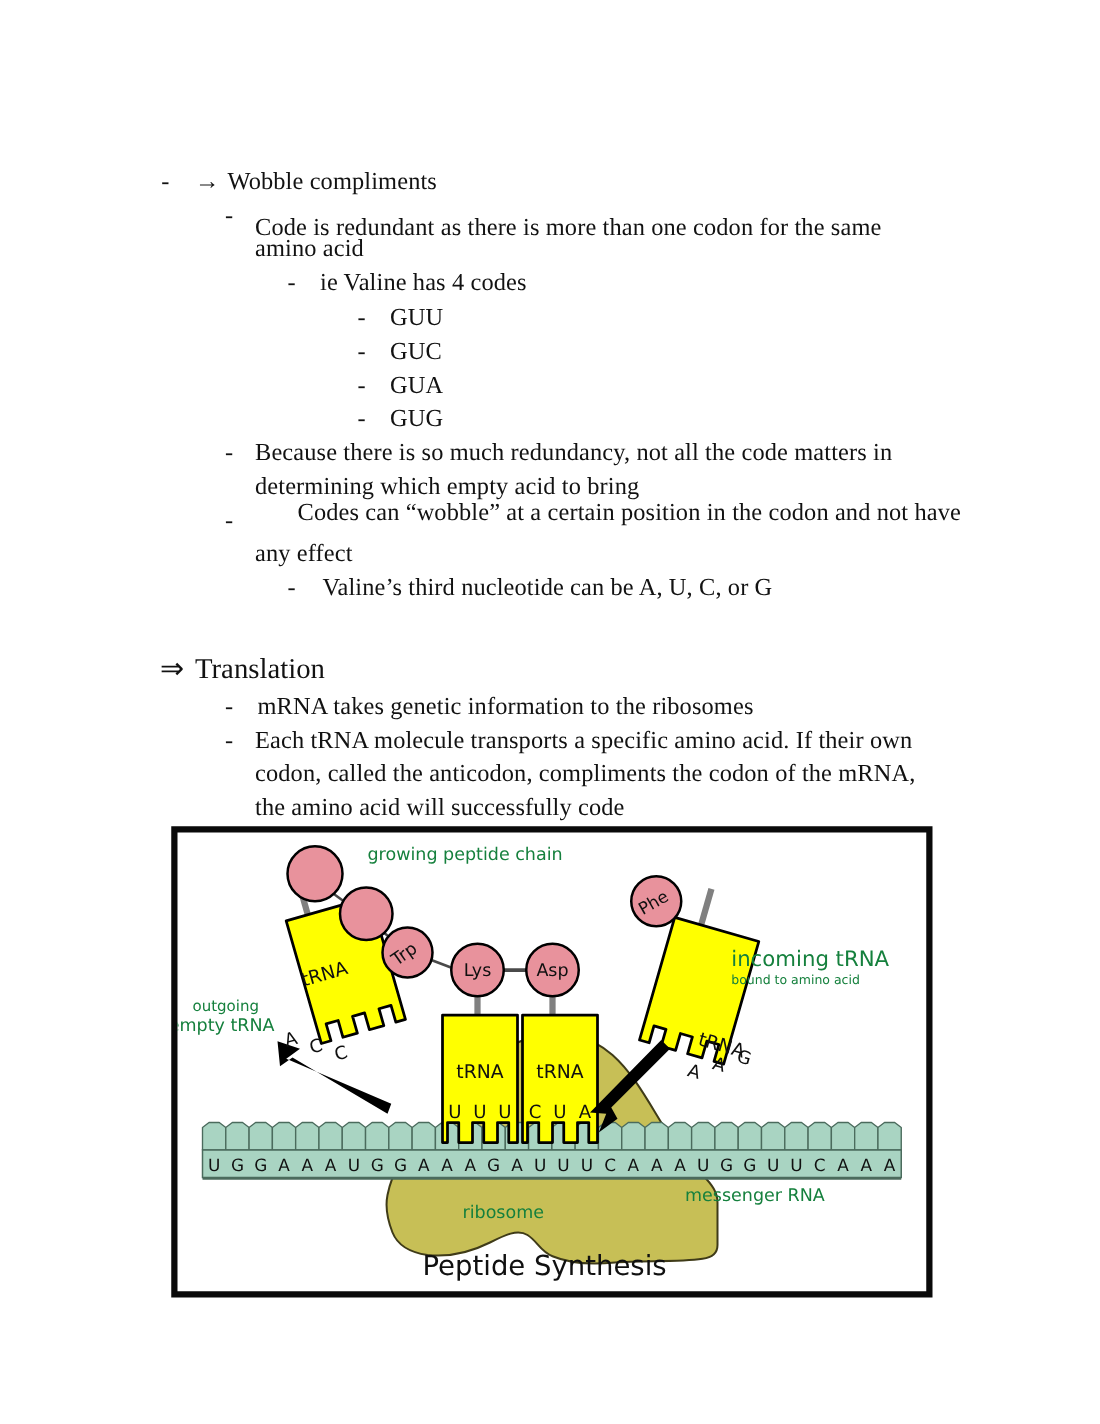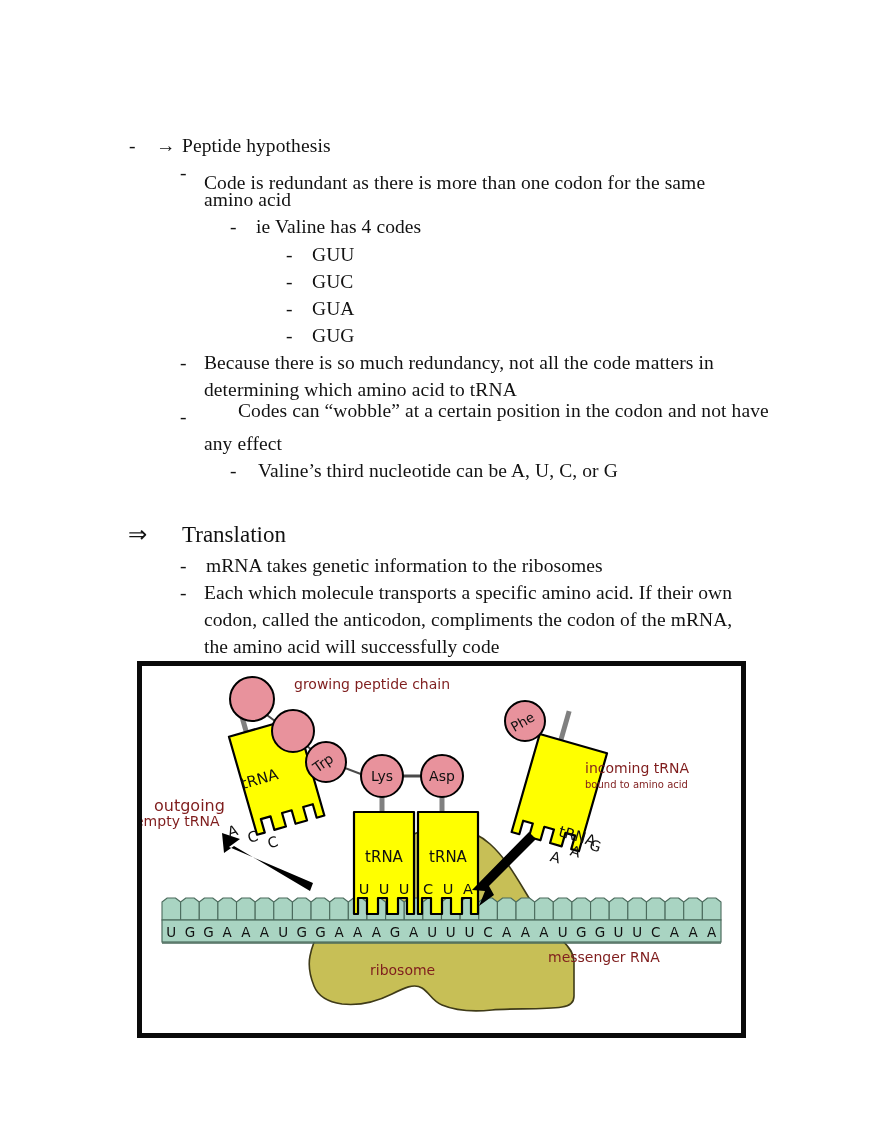--- a/index.html
+++ b/index.html
@@ -65,40 +65,40 @@
     width: 599px;
     height: 367px;
   }
   #fig-stage svg {
     display: block;
   }
   .fig-label {
     position: absolute;
     font-family: "DejaVu Sans", sans-serif;
     font-size: 12.5px;
-    color: #7f1d1d;
+    color: #15803d;
     white-space: pre;
     line-height: 15px;
   }
   .fig-title {
     position: absolute;
     font-family: "DejaVu Sans", sans-serif;
     font-size: 22px;
     color: #101010;
     white-space: pre;
   }
 </style>
 </head>
 <body>
 
 <div id="notes">
 
   <span class="bullet" style="left:129px; top:132px;">-</span>
   <span class="line" style="left:156px; top:132px;">→</span>
-  <span class="line" style="left:182px; top:132px;">Peptide hypothesis</span>
+  <span class="line" style="left:182px; top:132px;">Wobble compliments</span>
 
   <span class="bullet" style="left:180px; top:159px;">-</span>
   <span class="line" style="left:204px; top:152px;margin-top:17px;">Code is redundant as there is more than one codon for the same</span>
   <span class="line" style="left:204px; top:186px;">amino acid</span>
 
   <span class="bullet" style="left:230px; top:213px;">-</span>
   <span class="line" style="left:256px; top:213px;">ie Valine has 4 codes</span>
 
   <span class="bullet" style="left:286px; top:241px;">-</span>
   <span class="line" style="left:312px; top:241px;">GUU</span>
@@ -107,37 +107,37 @@
   <span class="line" style="left:312px; top:268px;">GUC</span>
 
   <span class="bullet" style="left:286px; top:295px;">-</span>
   <span class="line" style="left:312px; top:295px;">GUA</span>
 
   <span class="bullet" style="left:286px; top:322px;">-</span>
   <span class="line" style="left:312px; top:322px;">GUG</span>
 
   <span class="bullet" style="left:180px; top:349px;">-</span>
   <span class="line" style="left:204px; top:349px;">Because there is so much redundancy, not all the code matters in</span>
-  <span class="line" style="left:204px; top:376px;">determining which amino acid to tRNA</span>
+  <span class="line" style="left:204px; top:376px;">determining which empty acid to bring</span>
 
   <span class="bullet" style="left:180px; top:403px;">-</span>
   <span class="line" style="left:204px; top:397px;margin-left:34px;">Codes can “wobble” at a certain position in the codon and not have</span>
   <span class="line" style="left:204px; top:430px;">any effect</span>
 
   <span class="bullet" style="left:230px; top:457px;">-</span>
   <span class="line" style="left:258px; top:457px;">Valine’s third nucleotide can be A, U, C, or G</span>
 
   <span class="heading" style="left:128px; top:520px;">⇒</span>
-  <span class="heading" style="left:156px; top:520px;margin-left:26px;">Translation</span>
+  <span class="heading" style="left:156px; top:520px;">Translation</span>
 
   <span class="bullet" style="left:180px; top:552px;">-</span>
   <span class="line" style="left:206px; top:552px;">mRNA takes genetic information to the ribosomes</span>
 
   <span class="bullet" style="left:180px; top:579px;">-</span>
-  <span class="line" style="left:204px; top:579px;">Each which molecule transports a specific amino acid. If their own</span>
+  <span class="line" style="left:204px; top:579px;">Each tRNA molecule transports a specific amino acid. If their own</span>
   <span class="line" style="left:204px; top:606px;">codon, called the anticodon, compliments the codon of the mRNA,</span>
   <span class="line" style="left:204px; top:633px;text-align:center;">the amino acid will successfully code</span>
 </div>
 
 <div id="figure">
   <div id="fig-stage">
 
     <svg width="599" height="367" viewBox="0 0 599 367">
 
       <path d="M 168 290
@@ -457,25 +457,26 @@
           <text x="132" y="181.2" font-family="&quot;DejaVu Sans&quot;, sans-serif" font-size="14.5" fill="#101010" text-anchor="middle" font-weight="normal" transform="rotate(-16 132 181.2)">C</text>
           <text x="412" y="196" font-family="&quot;DejaVu Sans&quot;, sans-serif" font-size="14.5" fill="#101010" text-anchor="middle" font-weight="normal" transform="rotate(16 412 196)">A</text>
           <text x="432" y="190.4" font-family="&quot;DejaVu Sans&quot;, sans-serif" font-size="14.5" fill="#101010" text-anchor="middle" font-weight="normal" transform="rotate(16 432 190.4)">A</text>
           <text x="452" y="184.8" font-family="&quot;DejaVu Sans&quot;, sans-serif" font-size="14.5" fill="#101010" text-anchor="middle" font-weight="normal" transform="rotate(16 452 184.8)">G</text>
         </g>
 
     </svg>
 
     <div class="fig-label" style="left:152px; top:11px; font-size:14px;">growing peptide chain</div>
 
-    <div class="fig-label" style="left:12px; top:132px; font-size:16px;">outgoing</div>
+    <div class="fig-label" style="left:12px; top:132px; font-size:12px;">outgoing</div>
     <div class="fig-label" style="left:-7px; top:148px; font-size:14px;">empty tRNA</div>
 
-    <div class="fig-label" style="left:443px; top:95px; font-size:14px;">incoming tRNA</div>
+    <div class="fig-label" style="left:443px; top:95px; font-size:17px;">incoming tRNA</div>
     <div class="fig-label" style="left:443px; top:111px; font-size:10px;">bound to amino acid</div>
 
     <div class="fig-label" style="left:228px; top:297px; font-size:14px;">ribosome</div>
 
     <div class="fig-label" style="left:406px; top:284px; font-size:14px;">messenger RNA</div>
 
+    <div class="fig-title" style="left:196px; top:335px;">Peptide Synthesis</div>
 
   </div>
 </div>
 
 </body></html>

